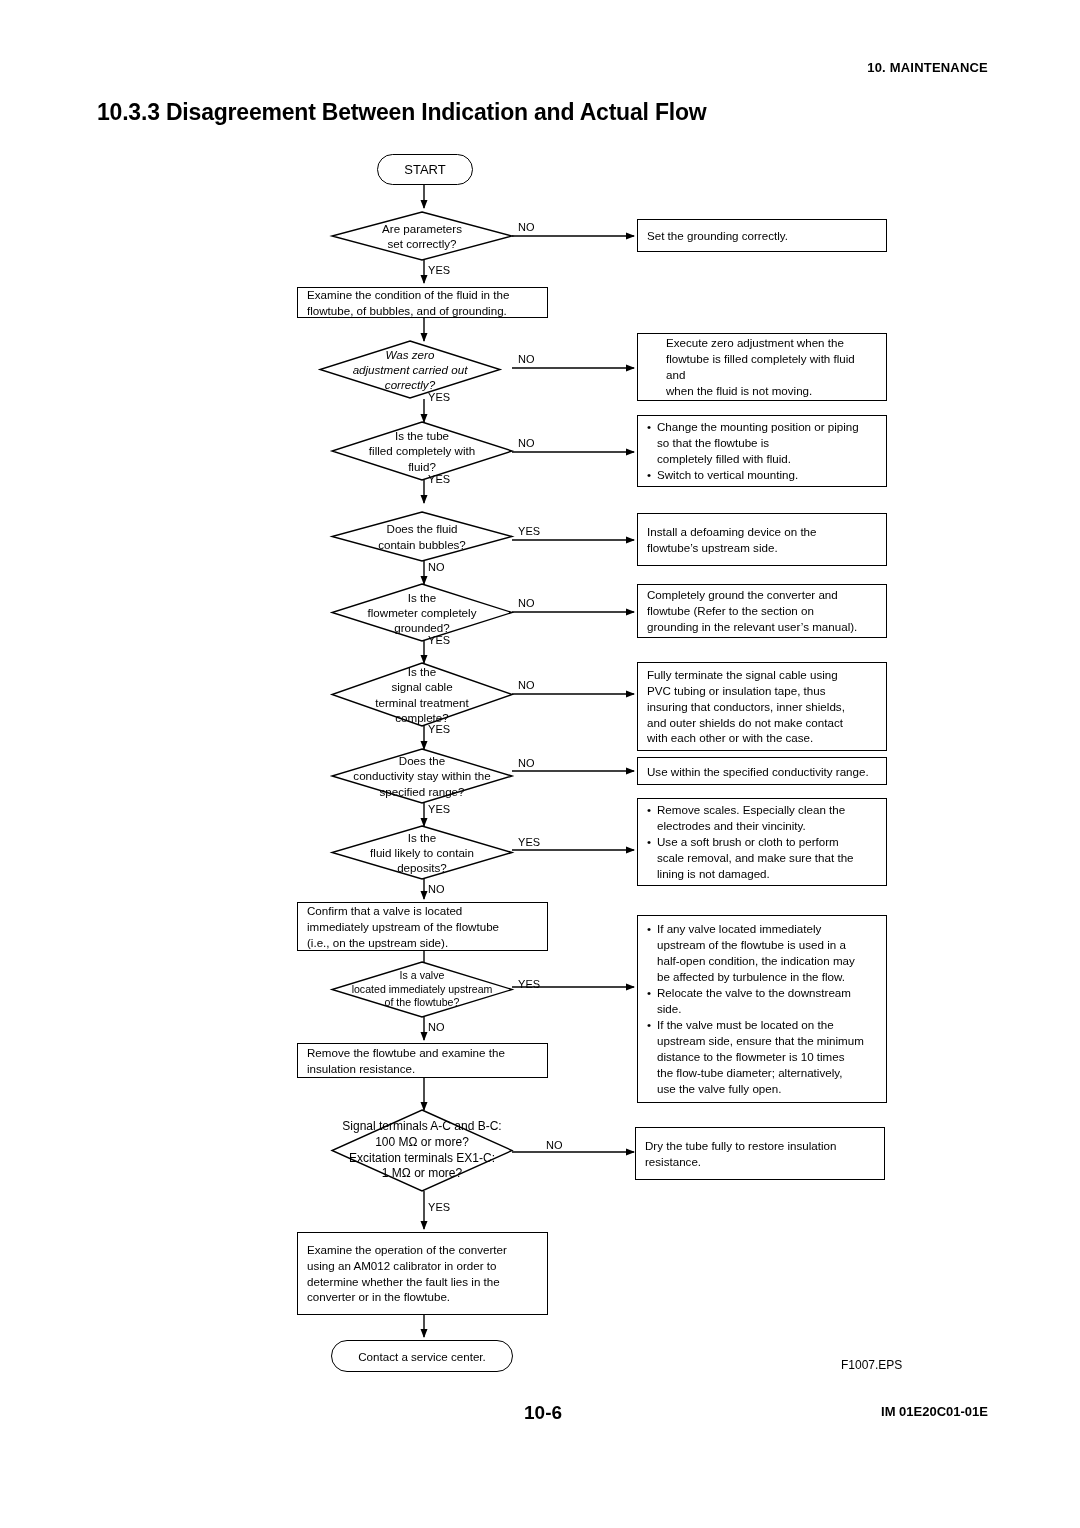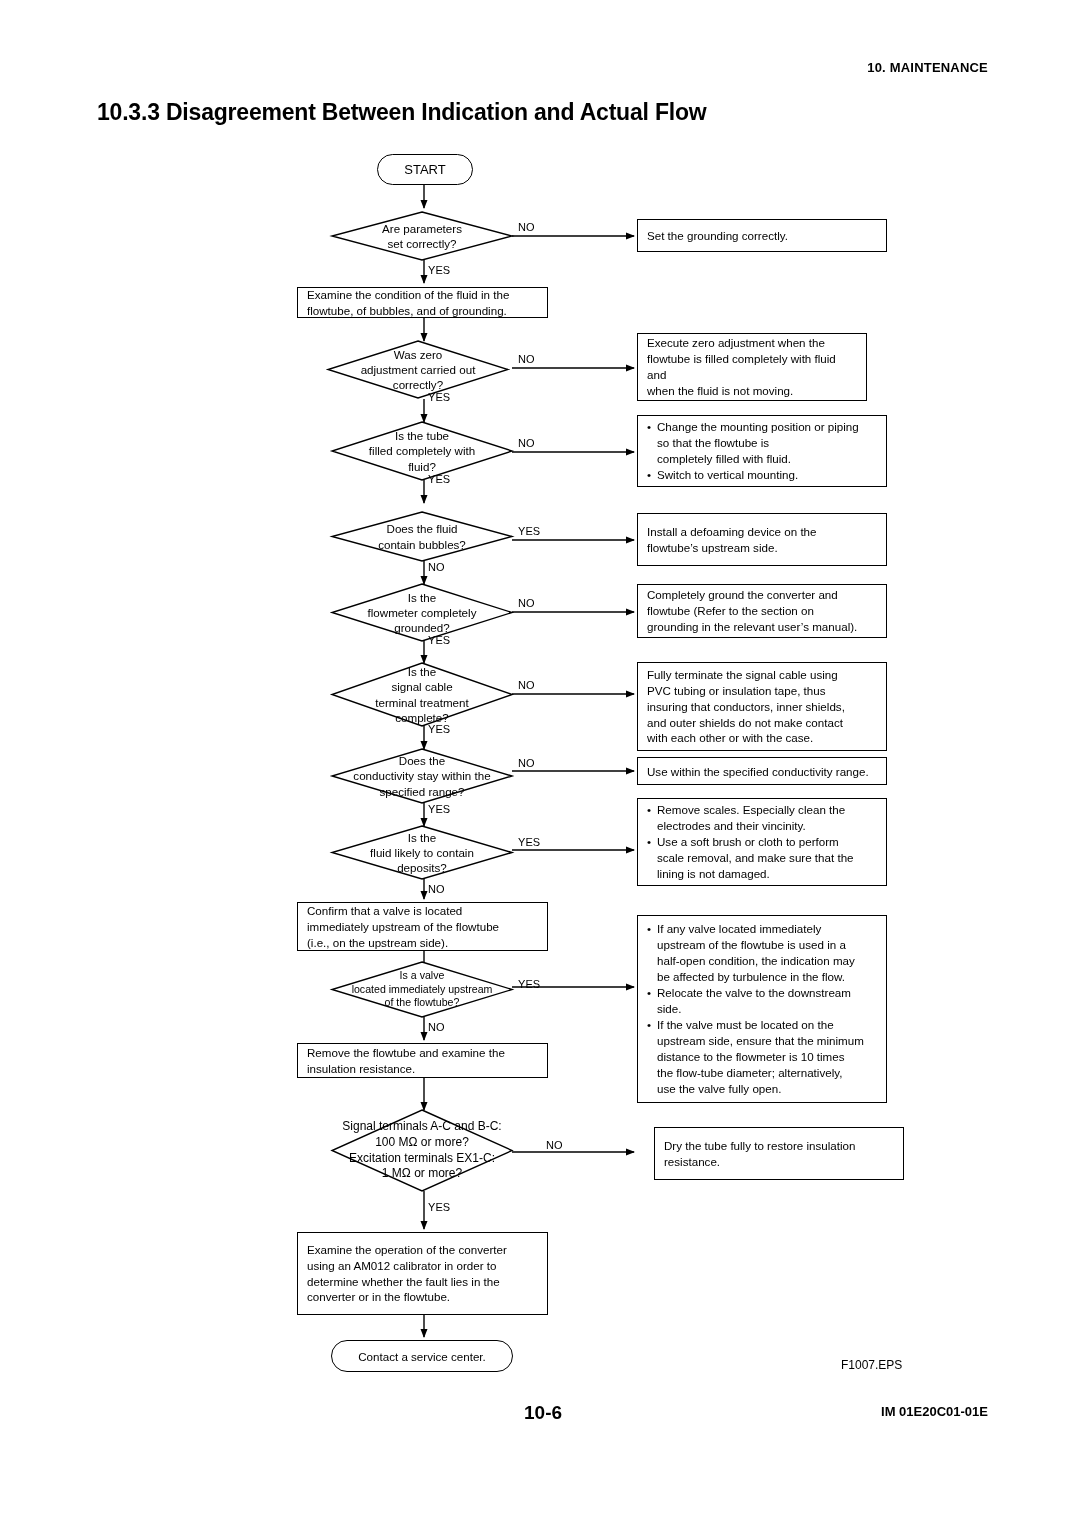--- a/index.html
+++ b/index.html
@@ -98,21 +98,21 @@
 
   <div class="node diamond" style="left:332px;top:212px;width:180px;height:48px;">
     <svg width="180" height="48" viewBox="0 0 180 48">
         <polygon points="90,0 180,24 90,48 0,24" fill="#fff" stroke="#000" stroke-width="1.4"></polygon>
       </svg>
     <div class="dtext">Are parameters<br>set correctly?</div>
   </div>
   <div class="lbl" style="left:518px;top:221px;">NO</div>
   <div class="lbl" style="left:428px;top:264px;">YES</div>
 
-  <div class="node diamond" style="left:328px;top:341px;width:180px;height:57px;">
+  <div class="node diamond" style="left:320px;top:341px;width:180px;height:57px;font-style:italic;">
     <svg width="180" height="57" viewBox="0 0 180 57">
         <polygon points="90,0 180,28.5 90,57 0,28.5" fill="#fff" stroke="#000" stroke-width="1.4"></polygon>
       </svg>
     <div class="dtext">Was zero<br>adjustment carried out<br>correctly?</div>
   </div>
   <div class="lbl" style="left:518px;top:353px;">NO</div>
   <div class="lbl" style="left:428px;top:391px;">YES</div>
 
   <div class="node diamond" style="left:332px;top:422px;width:180px;height:58px;">
     <svg width="180" height="58" viewBox="0 0 180 58">
@@ -199,21 +199,21 @@
   </div>
 
   <div class="node rect" style="left:297px;top:1232px;width:251px;height:83px;">
     <div class="inner">Examine the operation of the converter<br>using an AM012 calibrator in order to<br>determine whether the fault lies in the<br>converter or in the flowtube.</div>
   </div>
 
   <div class="node rect" style="left:637px;top:219px;width:250px;height:33px;">
     <div class="inner">Set the grounding correctly.</div>
   </div>
 
-  <div class="node rect" style="left:637px;top:333px;width:230px;height:68px;">
+  <div class="node rect" style="left:637px;top:333px;width:250px;height:68px;padding-left:19px;">
     <div class="inner">Execute zero adjustment when the<br>flowtube is filled completely with fluid and<br>when the fluid is not moving.</div>
   </div>
 
   <div class="node rect" style="left:637px;top:415px;width:250px;height:72px;">
     <div class="inner">
       <ul class="bullets">
         <li>Change the mounting position or piping<br>so that the flowtube is<br>completely filled with fluid.</li>
         <li>Switch to vertical mounting.</li>
       </ul>
     </div>
@@ -247,21 +247,21 @@
   <div class="node rect" style="left:637px;top:915px;width:250px;height:188px;">
     <div class="inner">
       <ul class="bullets">
         <li>If any valve located immediately<br>upstream of the flowtube is used in a<br>half-open condition, the indication may<br>be affected by turbulence in the flow.</li>
         <li>Relocate the valve to the downstream<br>side.</li>
         <li>If the valve must be located on the<br>upstream side, ensure that the minimum<br>distance to the flowmeter is 10 times<br>the flow-tube diameter; alternatively,<br>use the valve fully open.</li>
       </ul>
     </div>
   </div>
 
-  <div class="node rect" style="left:654px;top:1127px;width:250px;height:53px;">
+  <div class="node rect" style="left:635px;top:1127px;width:250px;height:53px;">
     <div class="inner">Dry the tube fully to restore insulation<br>resistance.</div>
   </div>
 
   <div class="node term small" style="left:331px;top:1340px;width:182px;height:32px;">
     <span>Contact a service center.</span>
   </div>
 
   <div class="epsnote">F1007.EPS</div>
   <div class="pageno">10-6</div>
   <div class="imno">IM 01E20C01-01E</div>

